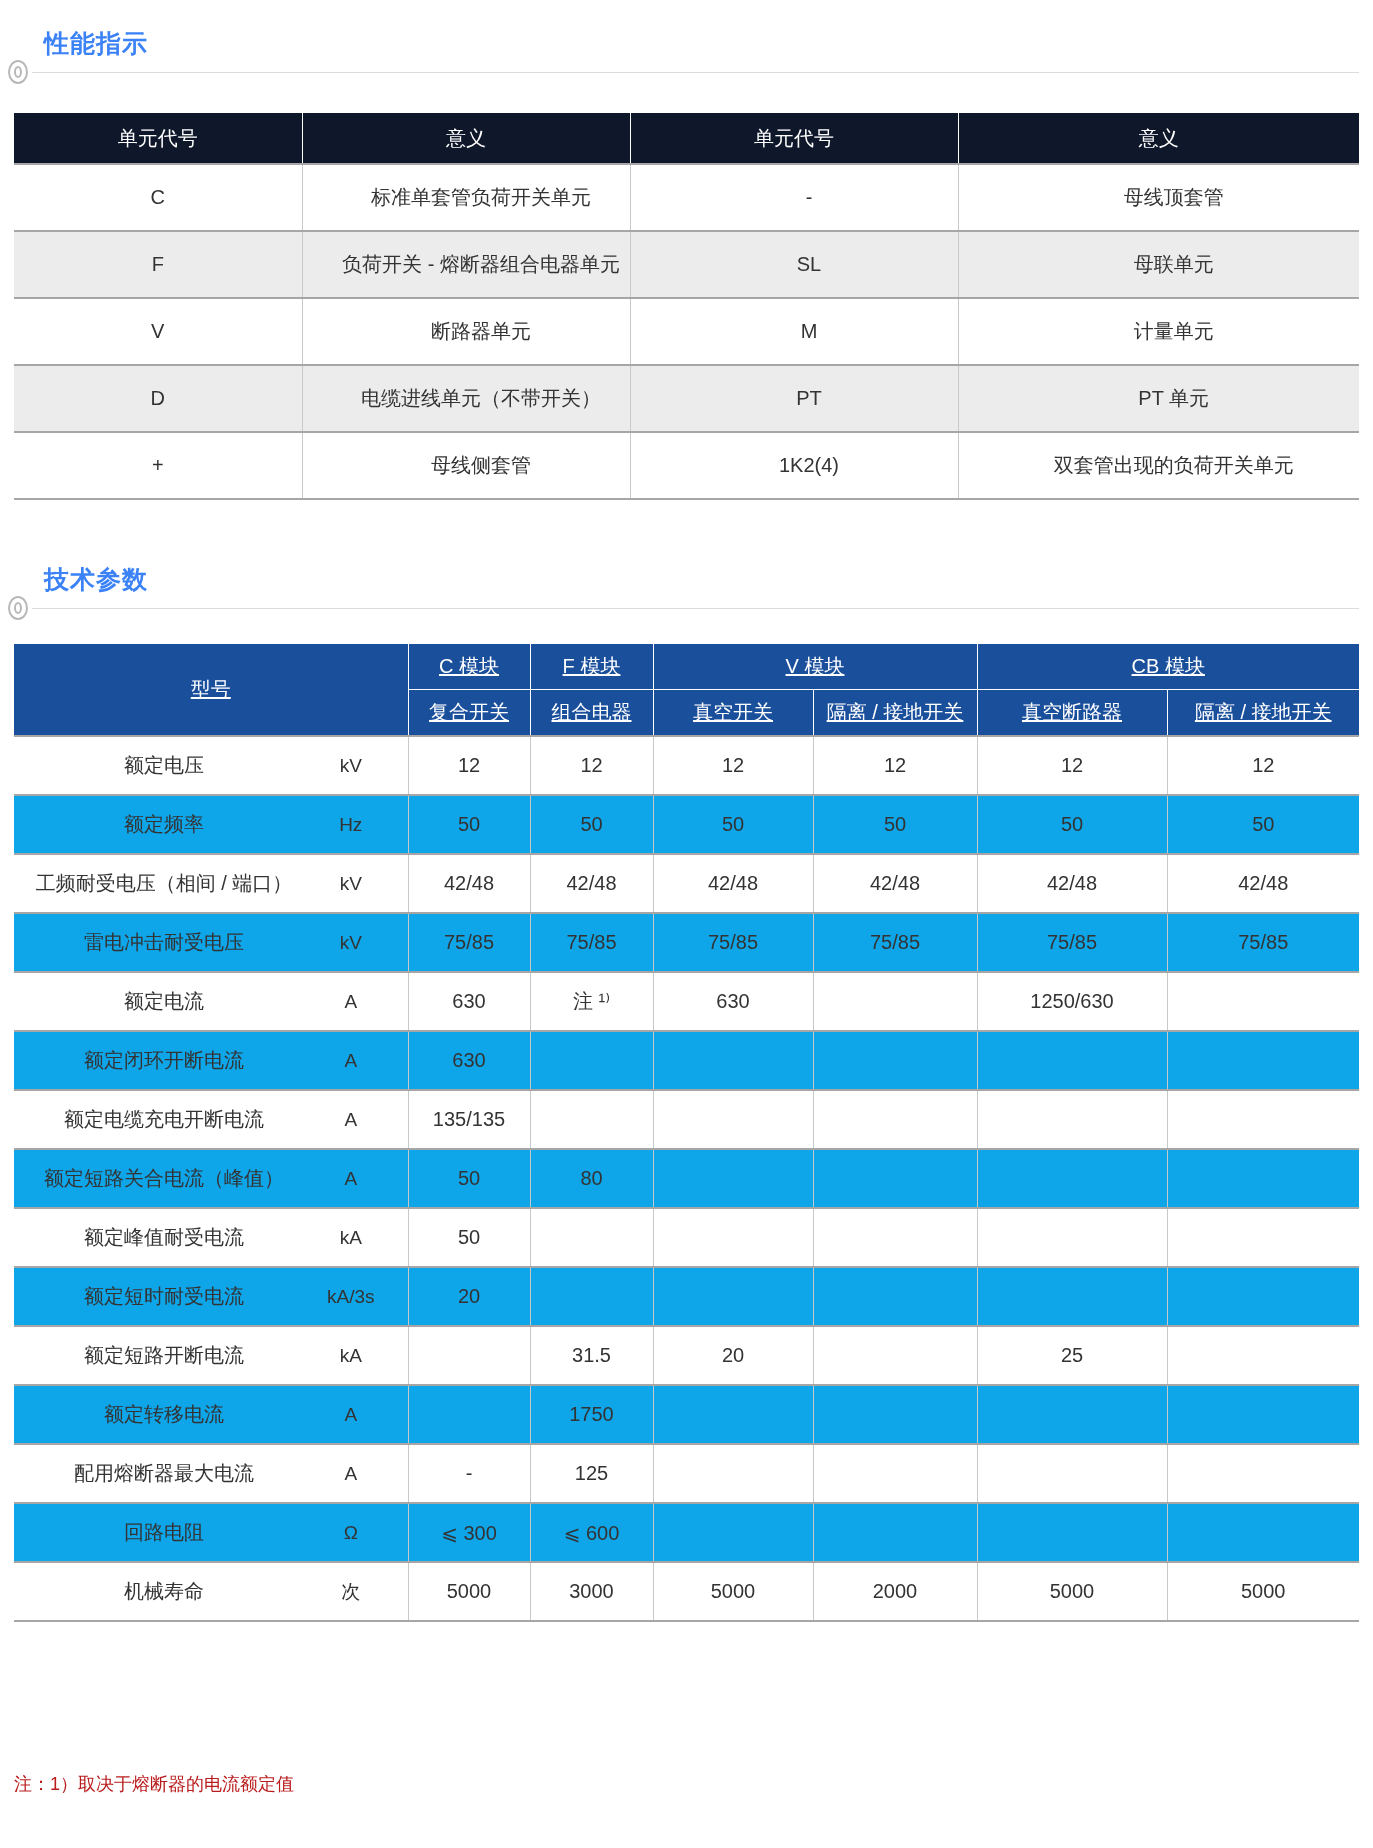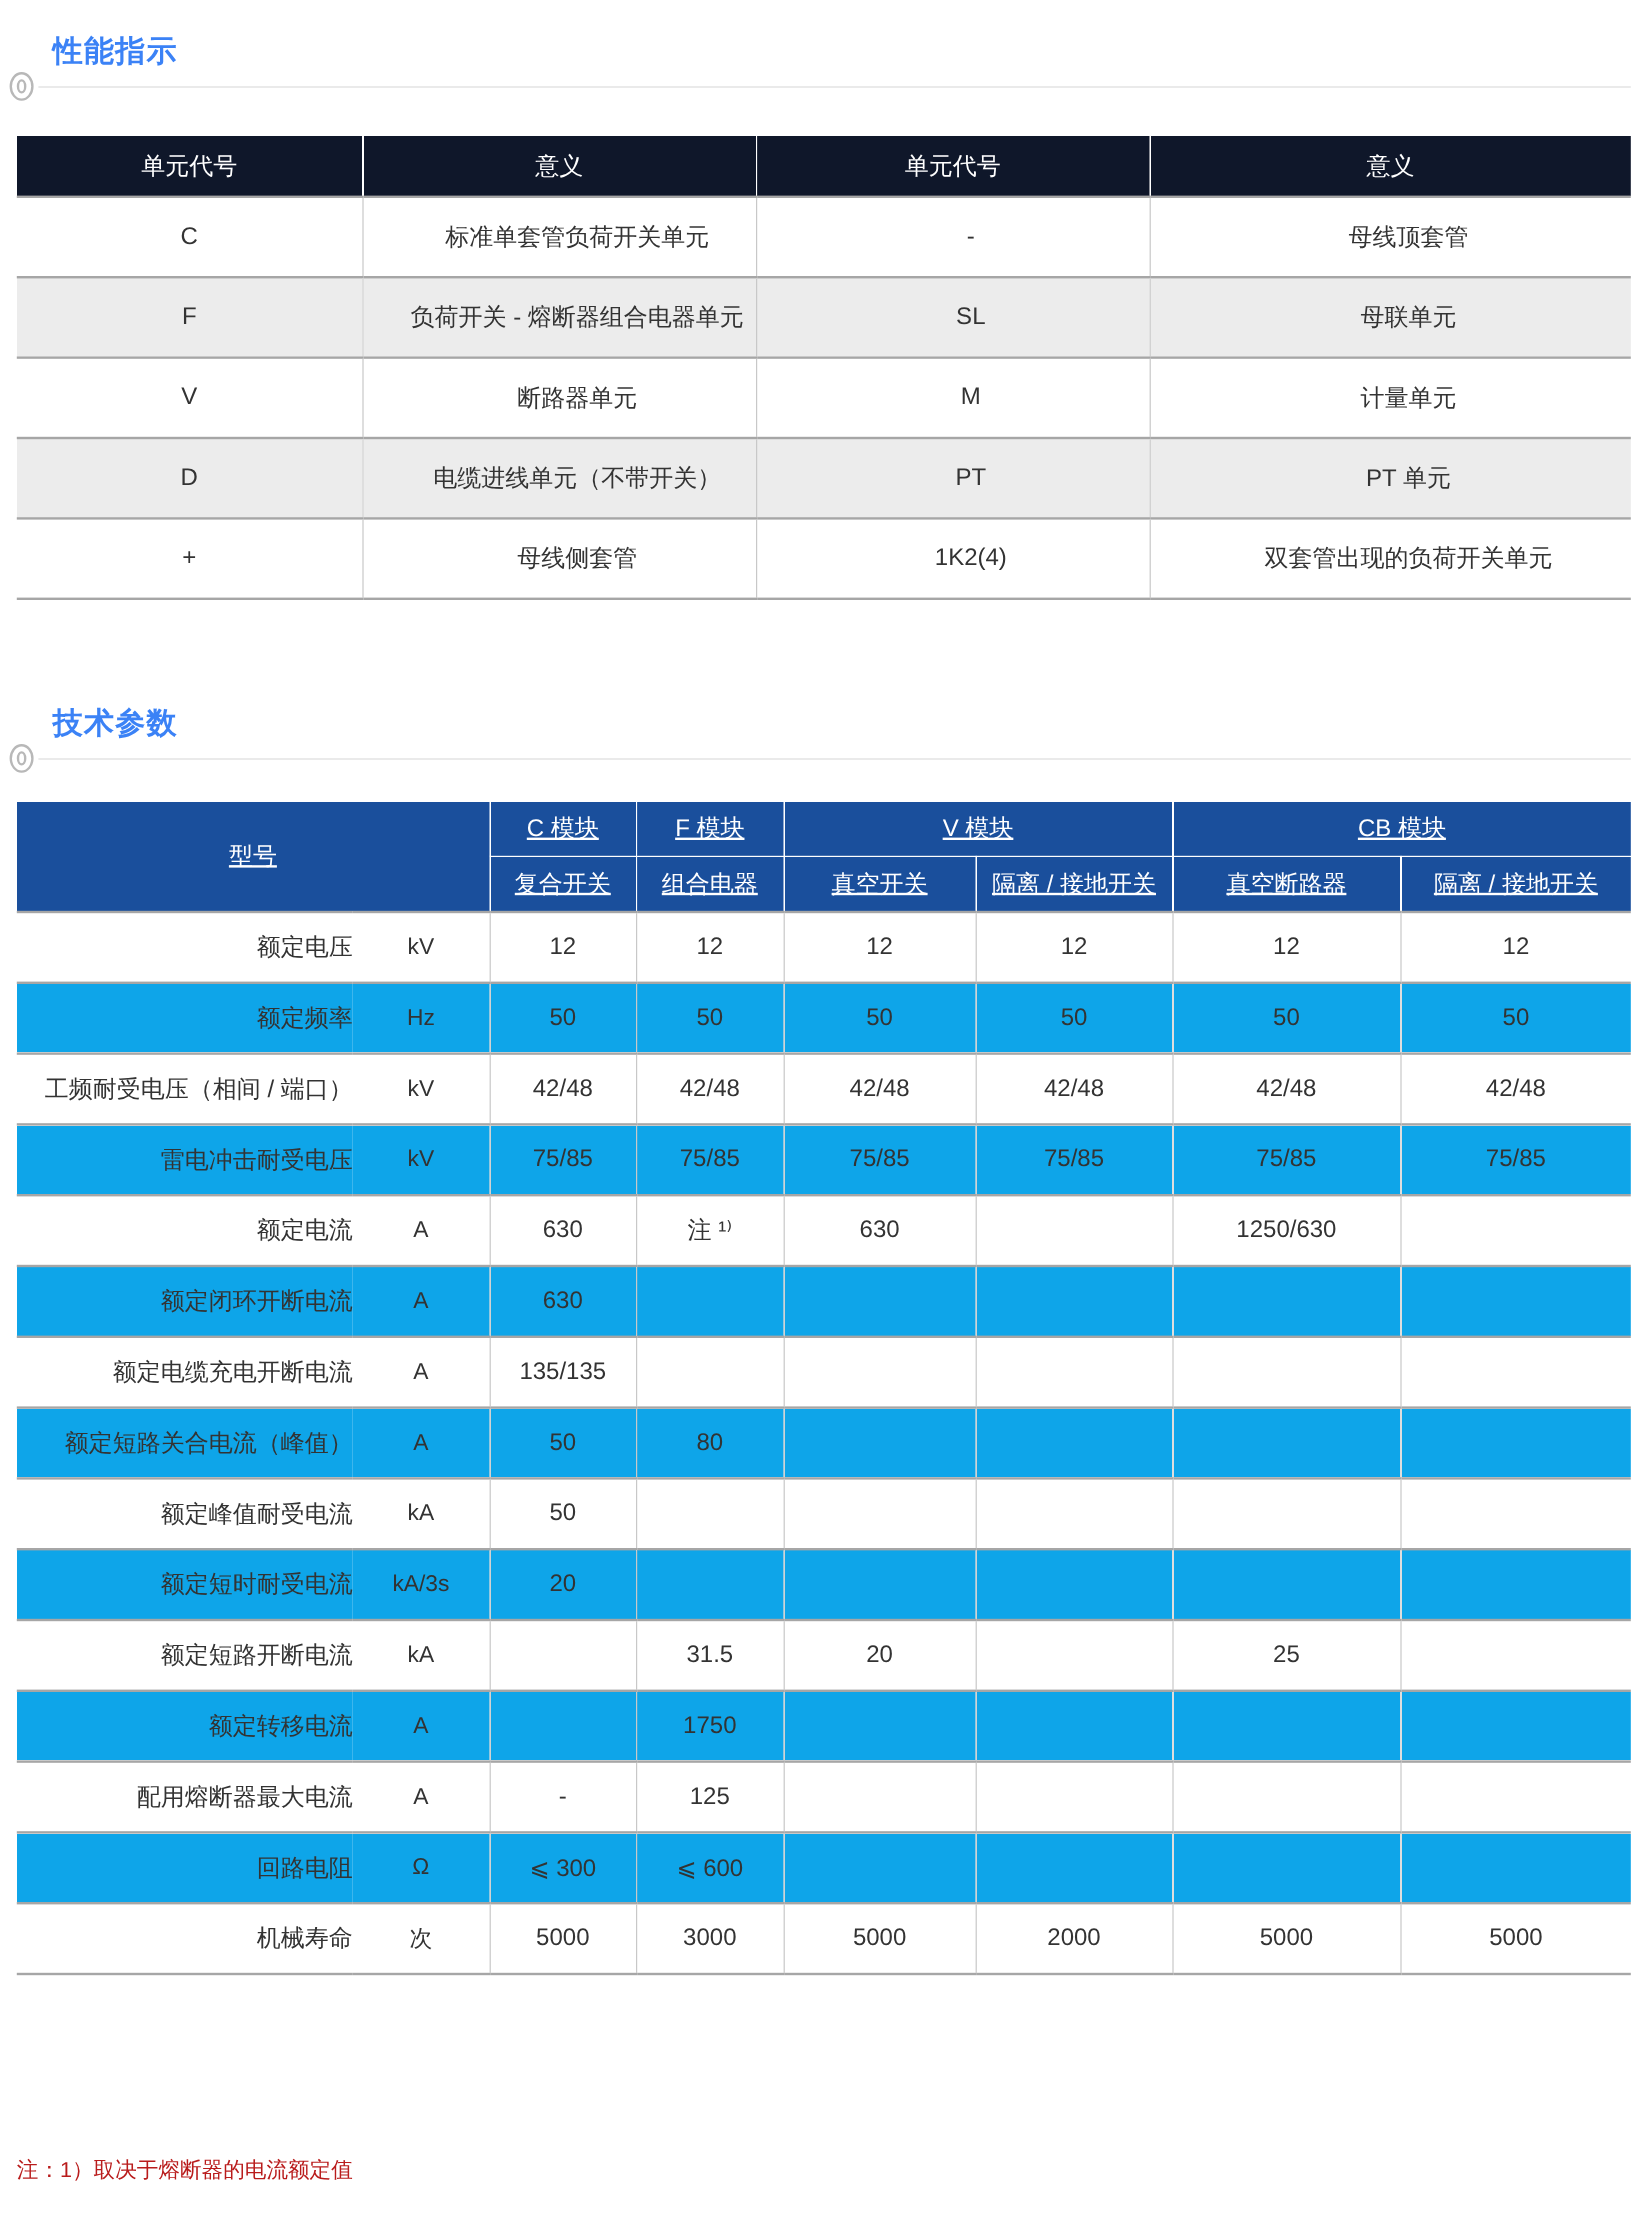--- a/index.html
+++ b/index.html
@@ -47,21 +47,21 @@
   .t2 .hr1 th{height:45px;}
   .t2 .hr2 th{height:45px;}
   .t2 th.model{font-size:20px;}
   .t2 .hr1 th.grp{border-left:1px solid rgba(255,255,255,.5);border-bottom:1px solid rgba(255,255,255,.5);}
   .t2 .hr2 th{border-left:1px solid rgba(255,255,255,.5);}
   .t2 td{
     height:57px;font-size:20px;vertical-align:middle;border-top:2px solid #A6A6A6;
   }
   .t2 tr:last-child td{border-bottom:2px solid #A6A6A6;}
   .t2 tr.alt td{background:#0ea5e9;}
-  .t2 td.lab{text-align:right;padding-left:20px;}
+  .t2 td.lab{text-align:center;padding-left:20px;}
   .t2 td.unit{text-align:center;font-size:19px;}
   .t2 td.val{text-align:center;}
   .t2 td.bl{border-left:1px solid #C8C8C8;}
   
   .footnote{margin:150px 0 0 14px;font-size:18px;color:#b91c1c;}
 </style>
 </head>
 <body>
 
 <div class="sec-title">性能指示</div>
@@ -114,21 +114,21 @@
     </tr>
     <tr>
       <td>+</td>
       <td>母线侧套管</td>
       <td>1K2(4)</td>
       <td>双套管出现的负荷开关单元</td>
     </tr>
   </tbody>
 </table>
 
-<div class="sec-title" style="margin-top:88px">技术参数</div>
+<div class="sec-title" style="margin-top:64px">技术参数</div>
 <div class="decor">
   <div class="line"></div>
   <div class="ring">
       <div class="ring-inner"></div>
     </div>
 </div>
 
 <table class="t2" style="margin-top:22px">
   <colgroup>
     <col style="width:280px">

